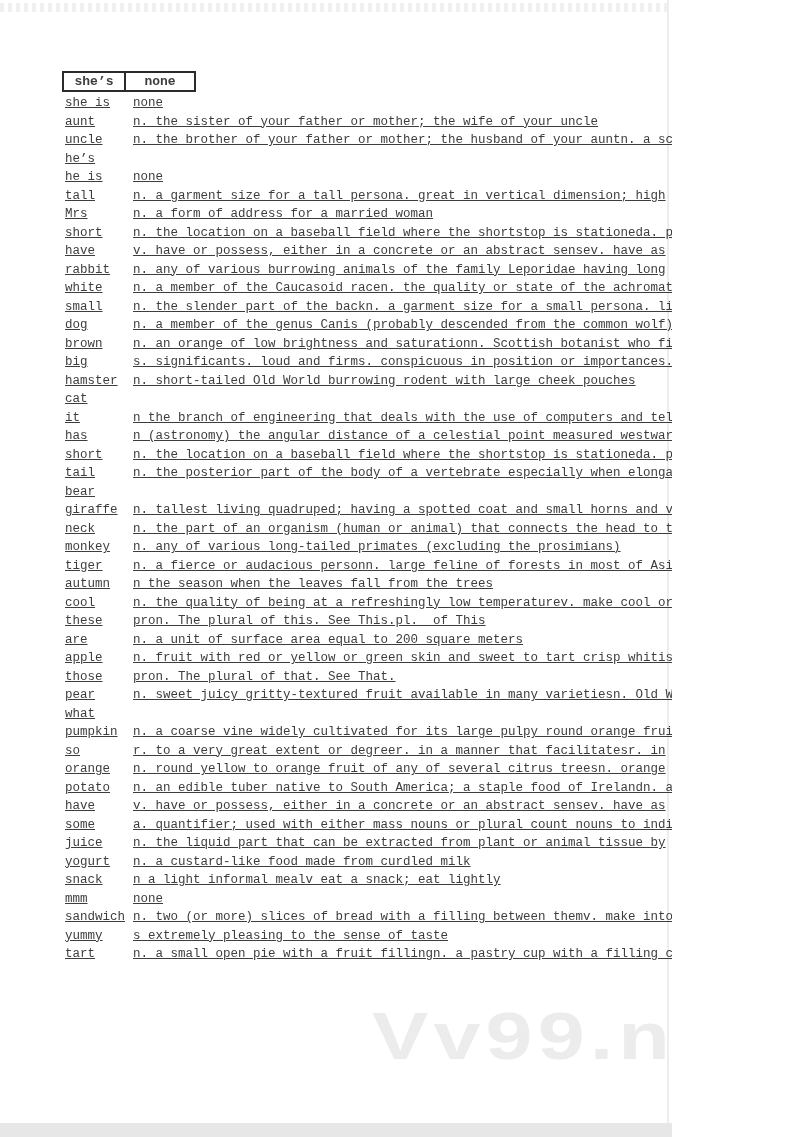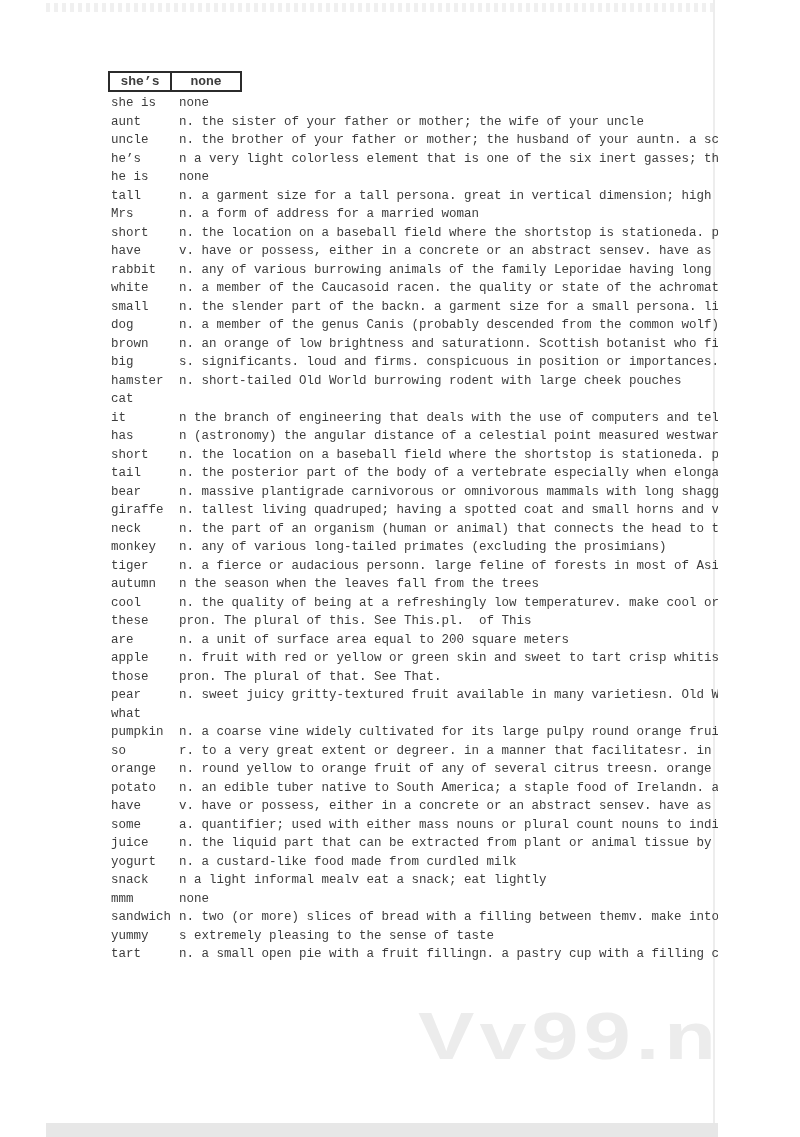--- a/index.html
+++ b/index.html
@@ -5,21 +5,20 @@
   * { margin: 0; padding: 0; box-sizing: border-box; }
   html, body { background: #ffffff; }
   .page {
     position: relative;
     width: 672px;
     height: 1137px;
     background: #ffffff;
     overflow: hidden;
     font-family: "Liberation Mono", "DejaVu Sans Mono", monospace;
     color: #3d3d3d;
-    margin-left: 46px;
   }
   .top-edge {
     position: absolute;
     top: 3px; left: 0; right: 0; height: 9px;
     background: repeating-linear-gradient(90deg, #f0f0f0 0px, #f0f0f0 4px, #ffffff 4px, #ffffff 8px);
   }
   .right-edge {
     position: absolute;
     top: 0; bottom: 0; right: 3px; width: 2px;
     background: #ededed;
@@ -59,21 +58,21 @@
     display: flex;
     align-items: center;
     justify-content: center;
     font-size: 13px;
     font-weight: bold;
     white-space: pre;
     padding: 0 2px;
   }
   .header-cell.c1 { width: 62px; border-right: 2px solid #2b2b2b; }
   .header-cell.c2 { width: 68px; }
-  .entries { width: 616px; padding-left: 3px; }
+  .entries { width: 616px; padding-left: 3px; text-decoration: underline; }
   .entry-row {
     display: flex;
     height: 18.5px;
     line-height: 18.5px;
     font-size: 12.5px;
     white-space: pre;
     overflow: hidden;
   }
   .entry-word {
     flex: 0 0 68px;
@@ -93,39 +92,39 @@
 
   <div class="content">
     <div class="header-table">
       <div class="header-cell c1">she’s</div>
       <div class="header-cell c2">none</div>
     </div>
     <div class="entries">
         <div class="entry-row"><span class="entry-word">she is</span><span class="entry-def">none</span></div>
         <div class="entry-row"><span class="entry-word">aunt</span><span class="entry-def">n. the sister of your father or mother; the wife of your uncle</span></div>
         <div class="entry-row"><span class="entry-word">uncle</span><span class="entry-def">n. the brother of your father or mother; the husband of your auntn. a sc</span></div>
-        <div class="entry-row"><span class="entry-word">he’s</span><span class="entry-def">n a very light colorless element that is one of the six inert gasses; th</span></div>
+        <div class="entry-row"><span class="entry-word">he’s</span></div>
         <div class="entry-row"><span class="entry-word">he is</span><span class="entry-def">none</span></div>
         <div class="entry-row"><span class="entry-word">tall</span><span class="entry-def">n. a garment size for a tall persona. great in vertical dimension; high</span></div>
         <div class="entry-row"><span class="entry-word">Mrs</span><span class="entry-def">n. a form of address for a married woman</span></div>
         <div class="entry-row"><span class="entry-word">short</span><span class="entry-def">n. the location on a baseball field where the shortstop is stationeda. p</span></div>
         <div class="entry-row"><span class="entry-word">have</span><span class="entry-def">v. have or possess, either in a concrete or an abstract sensev. have as</span></div>
         <div class="entry-row"><span class="entry-word">rabbit</span><span class="entry-def">n. any of various burrowing animals of the family Leporidae having long</span></div>
         <div class="entry-row"><span class="entry-word">white</span><span class="entry-def">n. a member of the Caucasoid racen. the quality or state of the achromat</span></div>
         <div class="entry-row"><span class="entry-word">small</span><span class="entry-def">n. the slender part of the backn. a garment size for a small persona. li</span></div>
         <div class="entry-row"><span class="entry-word">dog</span><span class="entry-def">n. a member of the genus Canis (probably descended from the common wolf)</span></div>
         <div class="entry-row"><span class="entry-word">brown</span><span class="entry-def">n. an orange of low brightness and saturationn. Scottish botanist who fi</span></div>
         <div class="entry-row"><span class="entry-word">big</span><span class="entry-def">s. significants. loud and firms. conspicuous in position or importances.</span></div>
         <div class="entry-row"><span class="entry-word">hamster</span><span class="entry-def">n. short-tailed Old World burrowing rodent with large cheek pouches</span></div>
         <div class="entry-row"><span class="entry-word">cat</span></div>
         <div class="entry-row"><span class="entry-word">it</span><span class="entry-def">n the branch of engineering that deals with the use of computers and tel</span></div>
         <div class="entry-row"><span class="entry-word">has</span><span class="entry-def">n (astronomy) the angular distance of a celestial point measured westwar</span></div>
         <div class="entry-row"><span class="entry-word">short</span><span class="entry-def">n. the location on a baseball field where the shortstop is stationeda. p</span></div>
         <div class="entry-row"><span class="entry-word">tail</span><span class="entry-def">n. the posterior part of the body of a vertebrate especially when elonga</span></div>
-        <div class="entry-row"><span class="entry-word">bear</span><span class="entry-def">n. massive plantigrade carnivorous or omnivorous mammals with long shagg</span></div>
+        <div class="entry-row"><span class="entry-word">bear</span></div>
         <div class="entry-row"><span class="entry-word">giraffe</span><span class="entry-def">n. tallest living quadruped; having a spotted coat and small horns and v</span></div>
         <div class="entry-row"><span class="entry-word">neck</span><span class="entry-def">n. the part of an organism (human or animal) that connects the head to t</span></div>
         <div class="entry-row"><span class="entry-word">monkey</span><span class="entry-def">n. any of various long-tailed primates (excluding the prosimians)</span></div>
         <div class="entry-row"><span class="entry-word">tiger</span><span class="entry-def">n. a fierce or audacious personn. large feline of forests in most of Asi</span></div>
         <div class="entry-row"><span class="entry-word">autumn</span><span class="entry-def">n the season when the leaves fall from the trees</span></div>
         <div class="entry-row"><span class="entry-word">cool</span><span class="entry-def">n. the quality of being at a refreshingly low temperaturev. make cool or</span></div>
         <div class="entry-row"><span class="entry-word">these</span><span class="entry-def">pron. The plural of this. See This.pl.  of This</span></div>
         <div class="entry-row"><span class="entry-word">are</span><span class="entry-def">n. a unit of surface area equal to 200 square meters</span></div>
         <div class="entry-row"><span class="entry-word">apple</span><span class="entry-def">n. fruit with red or yellow or green skin and sweet to tart crisp whitis</span></div>
         <div class="entry-row"><span class="entry-word">those</span><span class="entry-def">pron. The plural of that. See That.</span></div>

